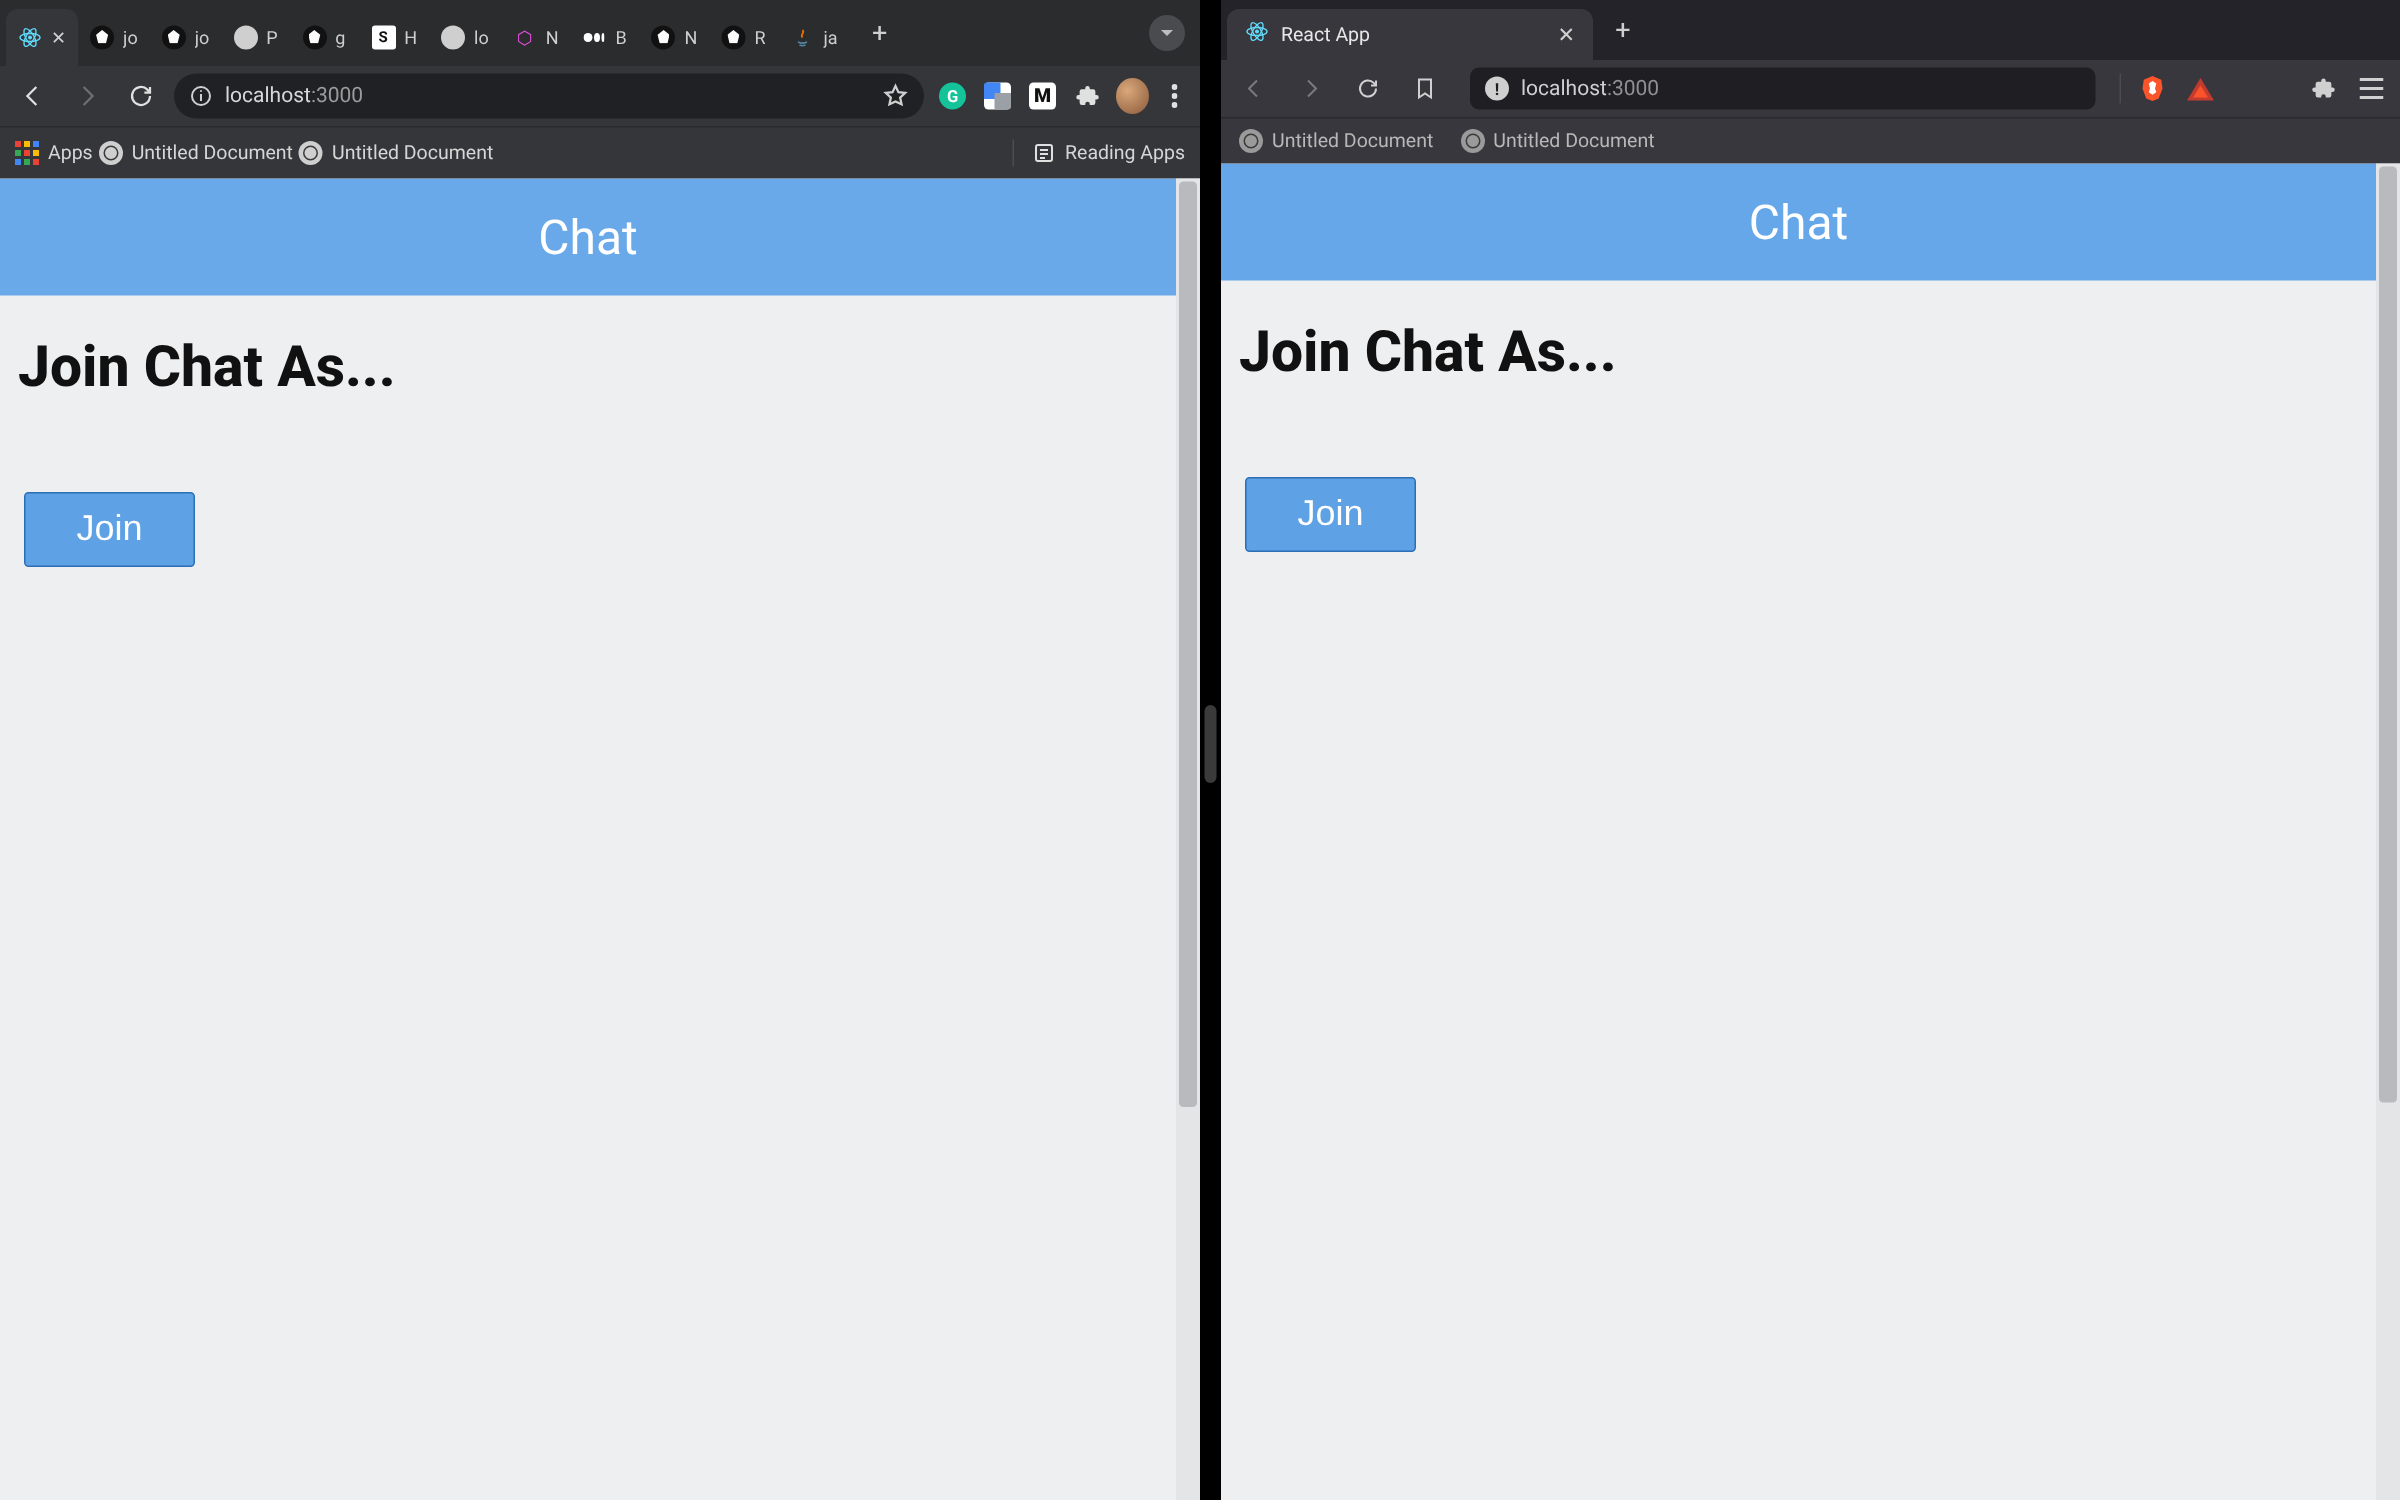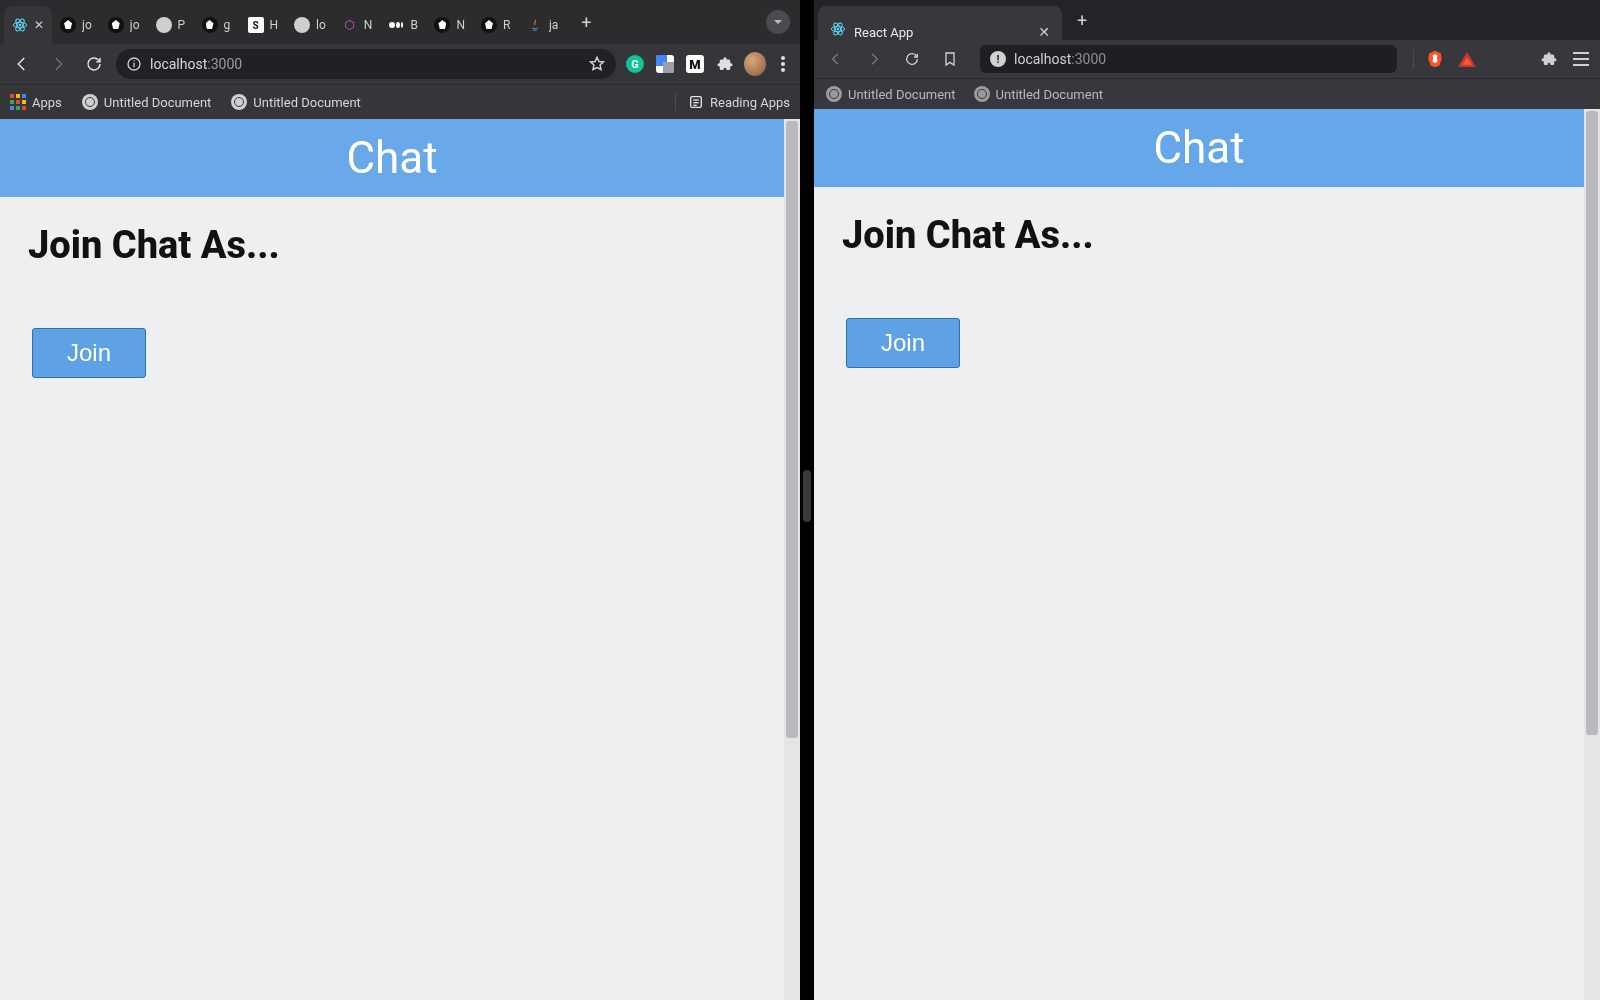--- a/index.html
+++ b/index.html
@@ -42,63 +42,63 @@
   .tabend svg{width:10px;height:10px;fill:#bdbdbd;}
 
   .chrome-toolbar{height:40px;background:var(--chrome-bg);display:flex;align-items:center;padding:0 8px;gap:8px;}
   .navbtn{width:28px;height:28px;display:flex;align-items:center;justify-content:center;color:#cfcfcf;border-radius:50%;}
   .navbtn.dis{color:#6e6f73;}
   .addr{flex:1;height:30px;background:var(--addr-bg);border-radius:15px;display:flex;align-items:center;padding:0 10px;gap:8px;color:#d8d8d8;font-size:14px;}
   .addr .dim{color:#9b9b9b;}
   .tb-icon{width:22px;height:22px;display:flex;align-items:center;justify-content:center;}
   .avatar{width:24px;height:24px;border-radius:50%;background:radial-gradient(circle at 35% 35%,#d9a77a,#8a5a3a);}
 
-  .bookmarks{height:34px;background:var(--chrome-bg);border-top:1px solid #2a2b2d;display:flex;align-items:center;padding:0 10px;gap:20px;color:#d6d6d6;font-size:13px;}
+  .bookmarks{height:34px;background:var(--chrome-bg);border-top:1px solid #2a2b2d;display:flex;align-items:center;padding:0 10px;gap:4px;color:#d6d6d6;font-size:13px;}
   .bm{display:flex;align-items:center;gap:6px;}
   .bm .globe{width:16px;height:16px;border-radius:50%;background:#cfcfcf;display:flex;align-items:center;justify-content:center;}
   .bm .globe:after{content:"";width:8px;height:8px;border:1.5px solid #3a3a3a;border-radius:50%;}
   .apps-icon{width:16px;height:16px;display:grid;grid-template-columns:repeat(3,4px);grid-template-rows:repeat(3,4px);gap:2px;}
   .apps-icon span:nth-child(1){background:#ea4335;}
   .apps-icon span:nth-child(2){background:#fbbc05;}
   .apps-icon span:nth-child(3){background:#4285f4;}
   .apps-icon span:nth-child(4){background:#34a853;}
   .apps-icon span:nth-child(5){background:#ea4335;}
   .apps-icon span:nth-child(6){background:#fbbc05;}
   .apps-icon span:nth-child(7){background:#4285f4;}
   .apps-icon span:nth-child(8){background:#34a853;}
   .apps-icon span:nth-child(9){background:#ea4335;}
   .bookmarks .right{margin-left:auto;display:flex;align-items:center;gap:6px;}
   .bmdiv{width:1px;height:18px;background:#4c4d50;margin-right:6px;}
 
   
   .brave-tabs{height:40px;background:#242329;display:flex;align-items:flex-end;padding:0 4px;}
-  .btab{height:34px;display:flex;align-items:flex-end;gap:8px;padding:0 12px;color:#e8e8e8;font-size:13px;border-top-left-radius:8px;border-top-right-radius:8px;min-width:220px;}
+  .btab{height:34px;display:flex;align-items:center;gap:8px;padding:0 12px;color:#e8e8e8;font-size:13px;border-top-left-radius:8px;border-top-right-radius:8px;min-width:220px;}
   .btab.active{background:var(--brave-tab);}
   .btab .tlabel{flex:1;white-space:nowrap;overflow:hidden;}
   .btab .close{color:#cfcfcf;font-size:14px;}
   .bnew{width:28px;height:28px;display:flex;align-items:center;justify-content:center;color:#cfcfcf;font-size:18px;align-self:center;margin-left:6px;}
 
   .brave-toolbar{height:38px;background:var(--brave-tab);display:flex;align-items:center;padding:0 8px;gap:10px;}
   .brave-addr{flex:1;height:28px;background:#1f1e23;border-radius:6px;display:flex;align-items:center;padding:0 10px;gap:8px;color:#d0d0d0;font-size:14px;margin:0 6px;}
   .brave-addr .alert{width:16px;height:16px;border-radius:50%;background:#d0d0d0;color:#1f1e23;font-size:11px;font-weight:700;display:flex;align-items:center;justify-content:center;}
   .tri{width:0;height:0;border-left:9px solid transparent;border-right:9px solid transparent;border-bottom:15px solid #c33b2e;position:relative;}
   .tri:after{content:"";position:absolute;left:-5px;top:5px;width:0;height:0;border-left:5px solid transparent;border-right:5px solid transparent;border-bottom:8px solid #fb542b;}
   .bbar-div{width:1px;height:20px;background:#4c4b52;}
 
   .brave-bookmarks{height:30px;background:var(--brave-tab);border-top:1px solid #2a292f;display:flex;align-items:center;padding:0 12px;gap:18px;color:#b8b8b8;font-size:13px;}
   .brave-bookmarks .bm .globe{background:#9a9a9a;}
 
   
   .page{flex:1;background:var(--page-bg);position:relative;display:flex;}
   .page-inner{flex:1;overflow:auto;}
   .vscroll{width:16px;background:#e4e5e7;display:flex;flex-direction:column;}
   .vthumb{background:#b9babd;border-radius:3px;margin:2px;}
-  .banner{height:78px;display:flex;align-items:center;justify-content:center;background:var(--banner);color:#fff;font-size:44px;font-weight:400;}
+  .banner{height:78px;display:flex;align-items:center;justify-content:center;background:var(--banner);color:#fff;font-size:32px;font-weight:400;}
   .banner.b2{background:var(--banner2);}
-  .content{padding:20px 12px;margin-left:16px;}
+  .content{padding:20px 12px;}
   .heading{font-size:38px;font-weight:800;color:#111;margin:6px 0 26px 0;}
   .name-input{width:calc(100% - 18px);height:48px;border:1px solid var(--input-border);border-radius:4px;background:#fff;font-size:24px;color:#3c3c3c;padding:0 10px;outline:none;margin-left:4px;}
   .join-btn{margin-top:16px;margin-left:4px;background:var(--btn-blue);border:1px solid var(--btn-border);color:#fff;font-size:24px;padding:10px 34px;border-radius:3px;}
   .fi-gh{width:16px;height:16px;background:#111;border-radius:50%;position:relative;}
   .fi-gh:after{content:"";position:absolute;left:4px;top:3px;width:8px;height:9px;background:#fafafa;clip-path:polygon(50% 0,100% 35%,82% 100%,18% 100%,0 35%);}
   .fi-globe{width:16px;height:16px;border-radius:50%;background:#cfcfcf;}
   .fi-square{width:16px;height:16px;background:#fff;color:#111;font-size:10px;font-weight:700;display:flex;align-items:center;justify-content:center;border-radius:2px;}
   .fi-hex{width:16px;height:16px;display:flex;align-items:center;justify-content:center;color:#e84fe0;}
   .fi-med{width:16px;height:16px;display:flex;align-items:center;justify-content:center;}
   .fi-java{width:16px;height:16px;display:flex;align-items:center;justify-content:center;}

